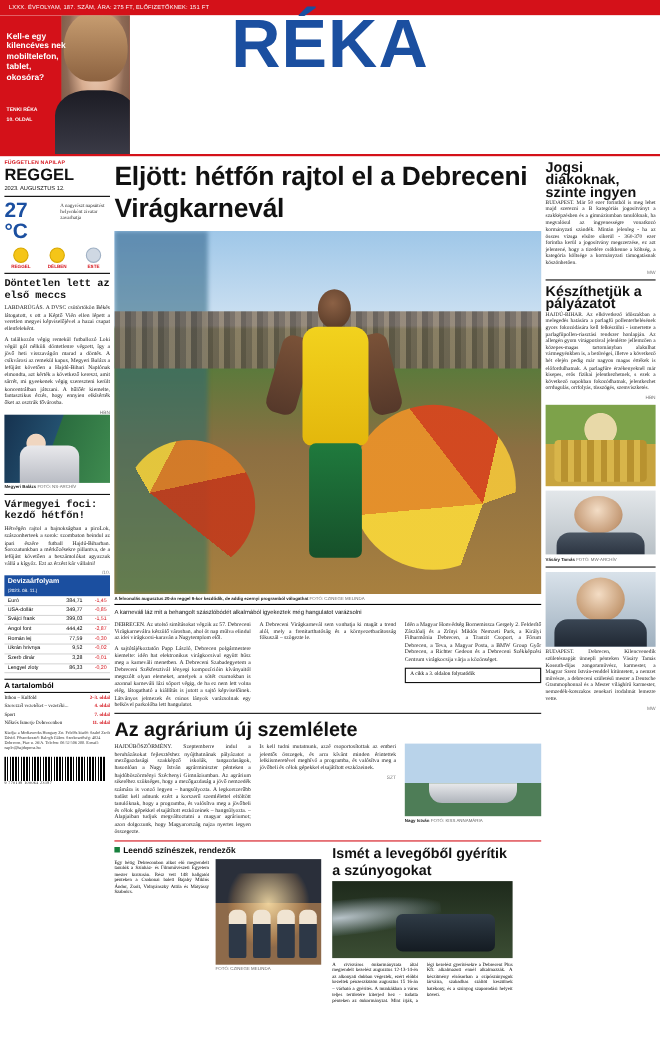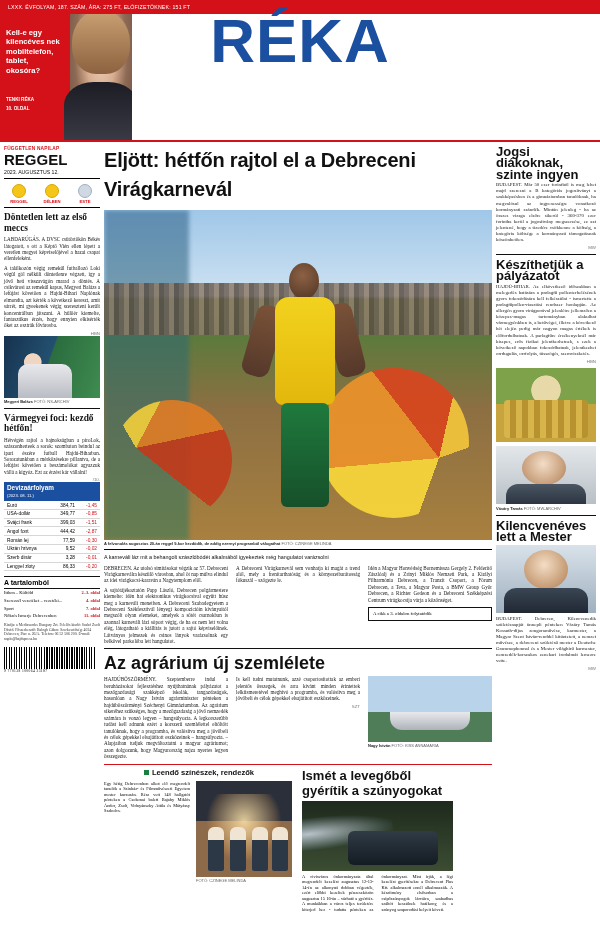--- a/index.html
+++ b/index.html
@@ -31,21 +31,21 @@
     padding-left: 8px;
   }
 
   
   .masthead {
     position: absolute; top: 14px; left: 0; width: 600px; height: 128px;
     background: #ffffff;
     border-bottom: 2px solid #d41119;
   }
   .mh-left {
-    position: absolute; left: 0; top: 0; width: 132px; height: 126px;
+    position: absolute; left: 0; top: 0; width: 118px; height: 126px;
     background: #d41119;
     overflow: hidden;
   }
   .mh-left .photo {
     position: absolute; right: 0; top: 0; width: 62px; height: 126px;
     background:
       radial-gradient(ellipse at 50% 30%, #f0d4bf 0%, #d8ad90 34%, #8e6a55 60%, #6b4b3c 100%),
       linear-gradient(#b2856a, #7a5240);
   }
   .mh-left .photo:after{
@@ -145,21 +145,21 @@
   }
   .wxcell{ text-align:center; width:30px; }
   .wxcell .ic{
     width:14px;height:14px;border-radius:50%;margin:0 auto 1px;
     background:#f5c518; border:1px solid #d8a800;
   }
   .wxcell .ic.cloud{ background:#cfd8e3; border-color:#9fb0c4;}
   .wxcell .lb{ font-family:"Liberation Sans",sans-serif;font-size:4.2px;color:#d41119;font-weight:700;}
 
   .lead-head{
-    font-family:Liberation Serif, serif;
+    font-family:Liberation Mono, monospace;
     font-weight:700; font-size:9.4px; line-height:10.6px; color:#111; margin:4px 0 3px;
   }
   .body-txt{
     font-size:5.1px; line-height:6.4px; color:#181818; text-align:justify;
     hyphens:auto;
   }
   .byline{ font-family:"Liberation Sans",sans-serif; font-size:4.4px; color:#777; text-align:right; margin-top:2px;}
 
   .photo-box{ position:relative; width:100%; overflow:hidden; }
   .cap{ font-family:"Liberation Sans",sans-serif; font-size:4px; color:#666; margin-top:1px; }
@@ -173,21 +173,21 @@
       linear-gradient(110deg,#16324f 0%,#23506f 45%,#2b6d3f 46%,#3f8c50 100%);
   }
   .ph-foot:after{
     content:""; position:absolute; left:14px; bottom:0; width:54px; height:34px;
     background:linear-gradient(#e9e9ec,#b9bcc4); border-radius:10px 10px 0 0;
   }
 
   
   .main-head{
     font-family:"Liberation Sans", sans-serif;
-    font-weight:700; font-size:20px; line-height:29px; color:#111;
+    font-weight:700; font-size:24px; line-height:29px; color:#111;
     letter-spacing:-.2px;
   }
   .ph-main{
     height:330px; margin-top:6px; position:relative; overflow:hidden;
     background:
       linear-gradient(#9fc7e8 0%, #cfe2f2 26%, #6f8e49 27%, #5c7a3c 38%, #8c6f42 60%, #a8803f 100%);
   }
   .ph-main .crowd{
     position:absolute; left:0; right:0; top:22%; height:16%;
     background:repeating-linear-gradient(90deg,#6d6054 0 5px,#8d7c68 5px 10px,#5a4f45 10px 15px);
@@ -355,21 +355,21 @@
   .ph-mester .s{
     position:absolute; left:8%; bottom:0; width:84%; height:36%;
     background:linear-gradient(#3a4654,#202833); border-radius:12px 12px 0 0;
   }
 
   .green-bullet{
     width:5px;height:5px;background:#17803d;display:inline-block;margin-right:3px;
   }
   .small-head{
     font-family:"Liberation Sans",sans-serif; font-weight:700; font-size:7.6px;
-    line-height:8.8px; color:#111;text-align:center;
+    line-height:8.8px; color:#111;
   }
   .tiny{ font-size:4.4px; line-height:5.5px; text-align:justify; }
   .hr-thin{ height:.8px; background:#111; margin:4px 0; }
   .hr-red{ height:1.6px; background:#d41119; margin:4px 0; }
 </style>
 </head>
 <body>
 
 <div class="page">
 
@@ -396,20 +396,24 @@
 
   </div>
 
   <div class="col-left">
 
     <div class="flag-line">FÜGGETLEN NAPILAP</div>
     <div class="dayname">REGGEL</div>
     <div class="dateline">2023. AUGUSZTUS 12.</div>
     <div class="rule"></div>
 
+    <div class="wx">
+      <div class="temp">27 °C</div>
+      <div class="desc">A nagyrészt napsütést helyenként zivatar zavarhatja</div>
+    </div>
 
     <div class="wxrow">
       <div class="wxcell">
         <div class="ic"></div>
         <div class="lb">REGGEL</div>
       </div>
       <div class="wxcell">
         <div class="ic"></div>
         <div class="lb">DÉLBEN</div>
       </div>
@@ -592,21 +596,21 @@
               <div class="p" style="left:12px"></div>
               <div class="p" style="left:34px"></div>
               <div class="p" style="left:56px"></div>
               <div class="p" style="left:76px"></div>
             </div>
             <div class="cap">FOTÓ: CZINEGE MELINDA</div>
           </div>
         </div>
       </div>
 
-      <div style="width:151px">
+      <div style="width:164px">
         <div class="sec-head" style="font-size:13px; line-height:14.4px;">Ismét a levegőből gyérítik a szúnyogokat</div>
         <div class="photo-box ph-mosq" style="margin-top:3px">
           <div class="beam"></div>
             <div class="veh"></div>
         </div>
         <div class="tiny cols2" style="margin-top:3px">A civisváros önkormányzata által megrendelt kezelést augusztus 12-13-14-én az alkonyati dobban végezték, ezért előbbi kezeltek pénzeszközön augusztus 15 16-án – várható a gyérítés. A munkákban a város teljes területére kiterjed hez - tudatta pénteken az önkormányzat. Mint írják, a légi kezelést gyerítésekre a Debrecent Plus Kft. alkalmazott ennél alkalmazzák. A készítmény elsősorban a csípőszúnyogok lárváira, szabadhas száltöt keszülnek hatékony, és a szúnyog szaporodási helyeit követi.</div>
       </div>
     </div>
   </div>
 
@@ -628,21 +632,20 @@
       <div class="face"></div>
         <div class="body"></div>
     </div>
     <div class="cap">
       <b>Vásáry Tamás</b>
       <span>FOTÓ: MW-ARCHÍV</span>
     </div>
 
     <div class="hr-thin"></div>
 
-    <div class="r-head">Kilencvenéves lett a Mester</div>
     <div class="photo-box ph-mester">
       <div class="f"></div>
         <div class="s"></div>
     </div>
     <div class="r-body" style="margin-top:3px">BUDAPEST. Debrecen, Kilencvenedik születésnapját ünnepli pénteken Vásáry Tamás Kossuth-díjas zongoraművész, karmester, a Magyar Szent István-renddel kitüntetett, a nemzet művésze, a debreceni születésű mester a Deutsche Grammophonnal és a Mester világhírű karmester, nemzedék-korszakos zenekari irodalmát lemezre vette.</div>
     <div class="byline">MW</div>
   </div>
 
 </div>
 

